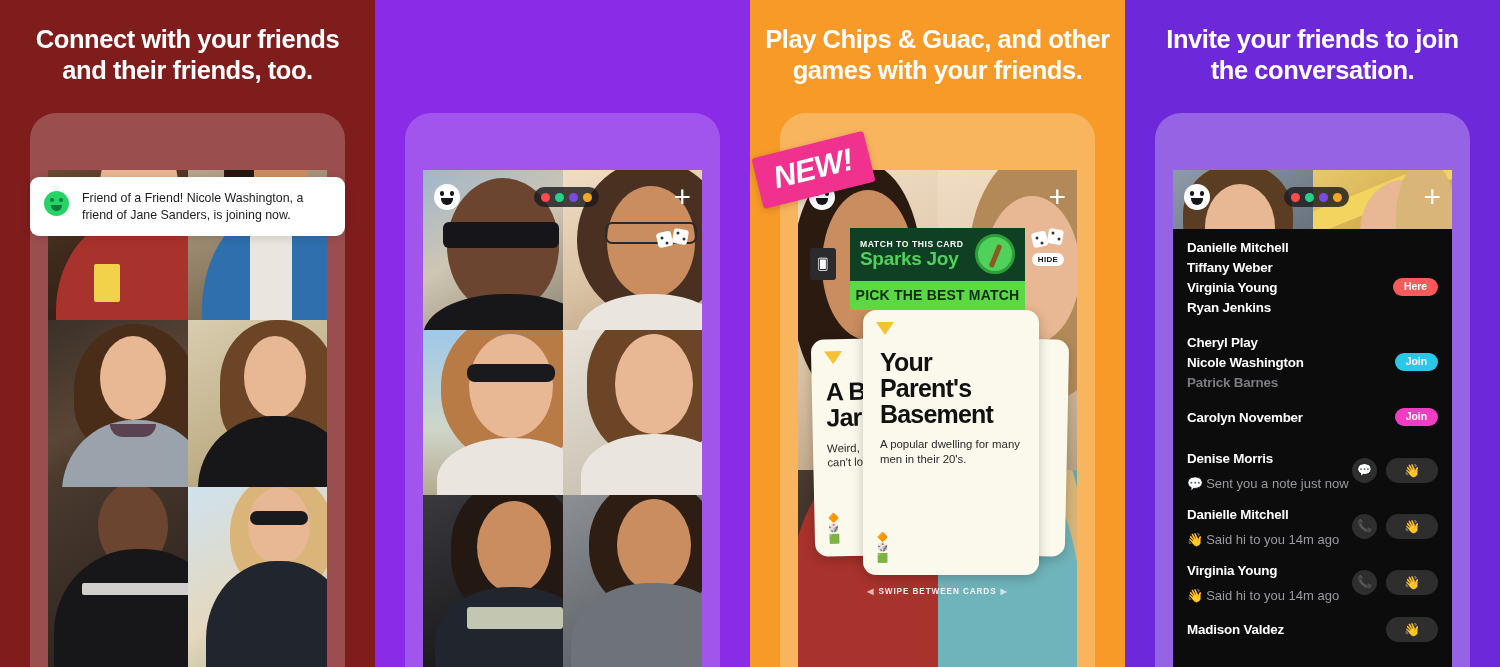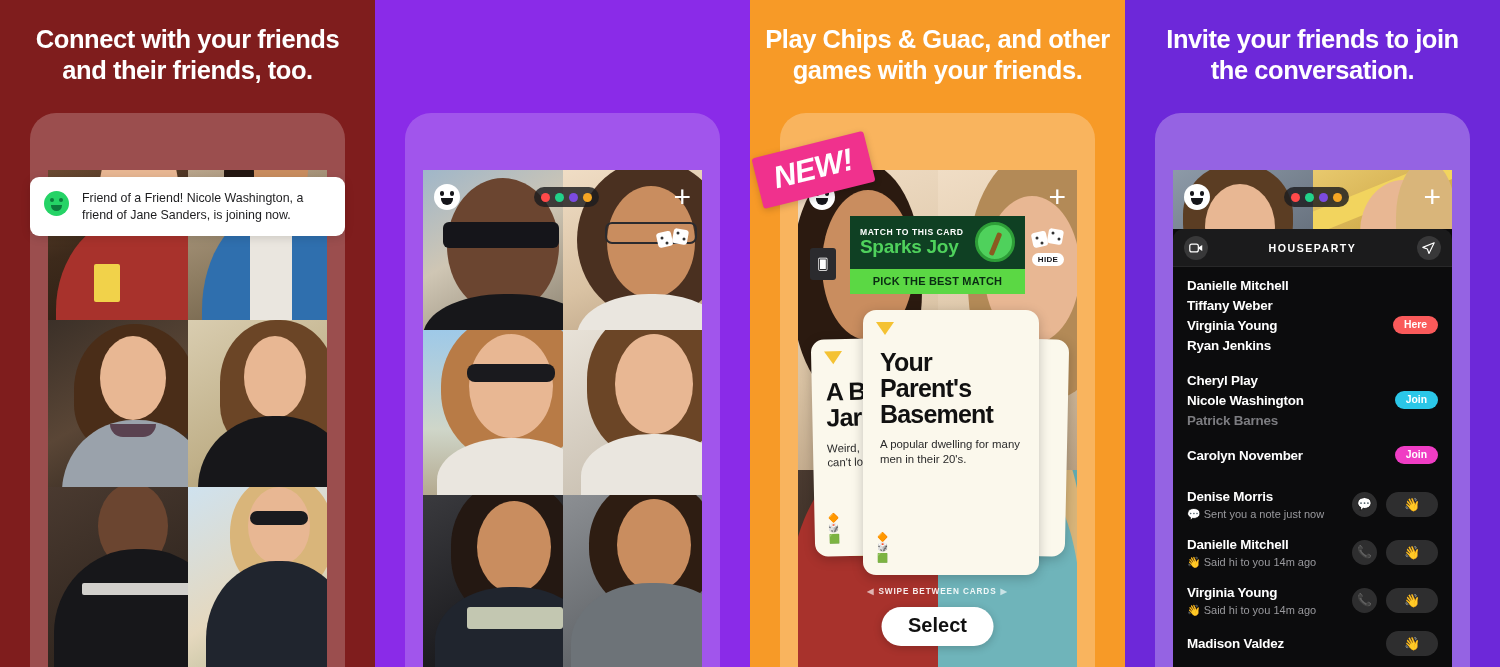--- a/index.html
+++ b/index.html
@@ -149,39 +149,39 @@
     background: #F0318D; color: #fff;
     transform: rotate(-14deg);
     padding: 7px 17px 9px; border-radius: 3px;
     font-size: 31px; font-weight: bold; font-style: italic;
     letter-spacing: -0.5px;
     box-shadow: 0 2px 7px rgba(0,0,0,.18);
   }
 
   
   .gbanner {
-    position: absolute; left: 52px; right: 52px; top: 46px; z-index: 30;
+    position: absolute; left: 52px; right: 52px; top: 58px; z-index: 30;
   }
   .gb-top {
     background: #0F4023; padding: 6px 10px 7px; display: flex; align-items: center; gap: 8px;
   }
   .gb-label { color: #fff; font-size: 8.6px; font-weight: bold; letter-spacing: .55px; }
   .gb-title { color: #4FD15C; font-size: 19px; font-weight: bold; line-height: 1.02; letter-spacing: -.3px; }
   .gb-coin {
     width: 40px; height: 40px; border-radius: 50%; background: #4FD15C;
     border: 3px solid #2E9E38; flex: 0 0 auto; position: relative; overflow: hidden;
     margin-left: auto;
   }
   .gb-coin::after {
     content:""; position:absolute; left:15px; top:7px; width:5px; height:24px;
     background:#8a5a20; transform: rotate(22deg); border-radius:2px;
   }
   .gb-btn {
     background: #5BD844; color: #0a2d13; text-align: center;
-    font-size: 11px; font-weight: bold; padding: 6px 0 7px; letter-spacing: .2px;
+    font-size: 14px; font-weight: bold; padding: 6px 0 7px; letter-spacing: .2px;
   }
 
   
   .cards { position: absolute; left: 0; right: 0; top: 140px; height: 275px; z-index: 28; }
   .card {
     position: absolute; background: #FBF8EC; border-radius: 13px;
     box-shadow: 0 3px 12px rgba(0,0,0,.22); overflow: hidden;
   }
   .card .tri {
     position: absolute; left: 13px; top: 12px; width: 0; height: 0;
@@ -226,21 +226,21 @@
     display: flex; align-items: center; justify-content: center; color: #fff;
   }
   .flist { padding: 8px 0 0; }
   .frow {
     display: flex; align-items: center; justify-content: space-between;
     padding: 1px 14px; min-height: 20px;
   }
   .frow.grp { margin-top: 15px; }
   .fname { color: #fff; font-size: 13.4px; font-weight: bold; letter-spacing: -.2px; }
   .fname.dim { color: #7c7c80; }
-  .fsub { color: #9a9a9e; font-size: 11px; margin-top: 3px; }
+  .fsub { color: #9a9a9e; font-size: 13px; margin-top: 9px; }
   .fsub .em { margin-right: 3px; }
   .badge {
     border-radius: 11px; color: #fff; font-size: 10.4px; font-weight: bold;
     padding: 3px 11px 4px;
   }
   .b-here { background: #FA5A5A; }
   .b-join-blue { background: #2BC7E8; }
   .b-join-pink { background: #F03DC4; }
   .frow.act { padding-top: 7px; padding-bottom: 7px; }
   .acts { display: flex; align-items: center; gap: 9px; }
@@ -494,21 +494,20 @@
               <div class="card-sub">A popular dwelling for many men in their 20's.</div>
             </div>
             <div class="suits">🔶<br>🎲<br>🟩</div>
           </div>
         </div>
 
         <div class="swipe-hint">
           <span style="opacity:.7;margin-right:4px;">◀</span><span>SWIPE BETWEEN CARDS</span><span style="opacity:.7;margin-left:4px;">▶</span>
         </div>
 
-        <div class="select-btn">Select</div>
 
       </div>
     </div>
 
     <div class="new-badge">NEW!</div>
   </div>
 
   <div class="panel p4">
     <div class="headline">Invite your friends to join
 the conversation.</div>
@@ -542,34 +541,20 @@
           <span class="pill-dots">
             <i class="pd" style="background:#FF4A4A"></i>
             <i class="pd" style="background:#22D28B"></i>
             <i class="pd" style="background:#7B4BE0"></i>
             <i class="pd" style="background:#F5A623"></i>
           </span>
           <span class="plus">+</span>
         </div>
 
         <div class="sheet">
-          <div class="sheet-head">
-            <span class="circ-btn">
-              <svg width="14" height="12" viewBox="0 0 18 14" fill="none">
-                  <rect x="1" y="2" width="11" height="10" rx="2.5" stroke="#fff" stroke-width="1.6"></rect>
-                  <path d="M12.5 6 17 3.2v7.6L12.5 8z" fill="#fff"></path>
-                </svg>
-            </span>
-            <span class="sheet-title">HOUSEPARTY</span>
-            <span class="circ-btn">
-              <svg width="13" height="13" viewBox="0 0 16 16" fill="none">
-                  <path d="M15 1 1 6.6l5.6 2 2 5.6L15 1z" stroke="#fff" stroke-width="1.4" stroke-linejoin="round"></path>
-                </svg>
-            </span>
-          </div>
 
           <div class="flist">
 
             <div class="frow">
                 <span class="fname">Danielle Mitchell</span>
               </div>
             <div class="frow">
                 <span class="fname">Tiffany Weber</span>
               </div>
             <div class="frow">

